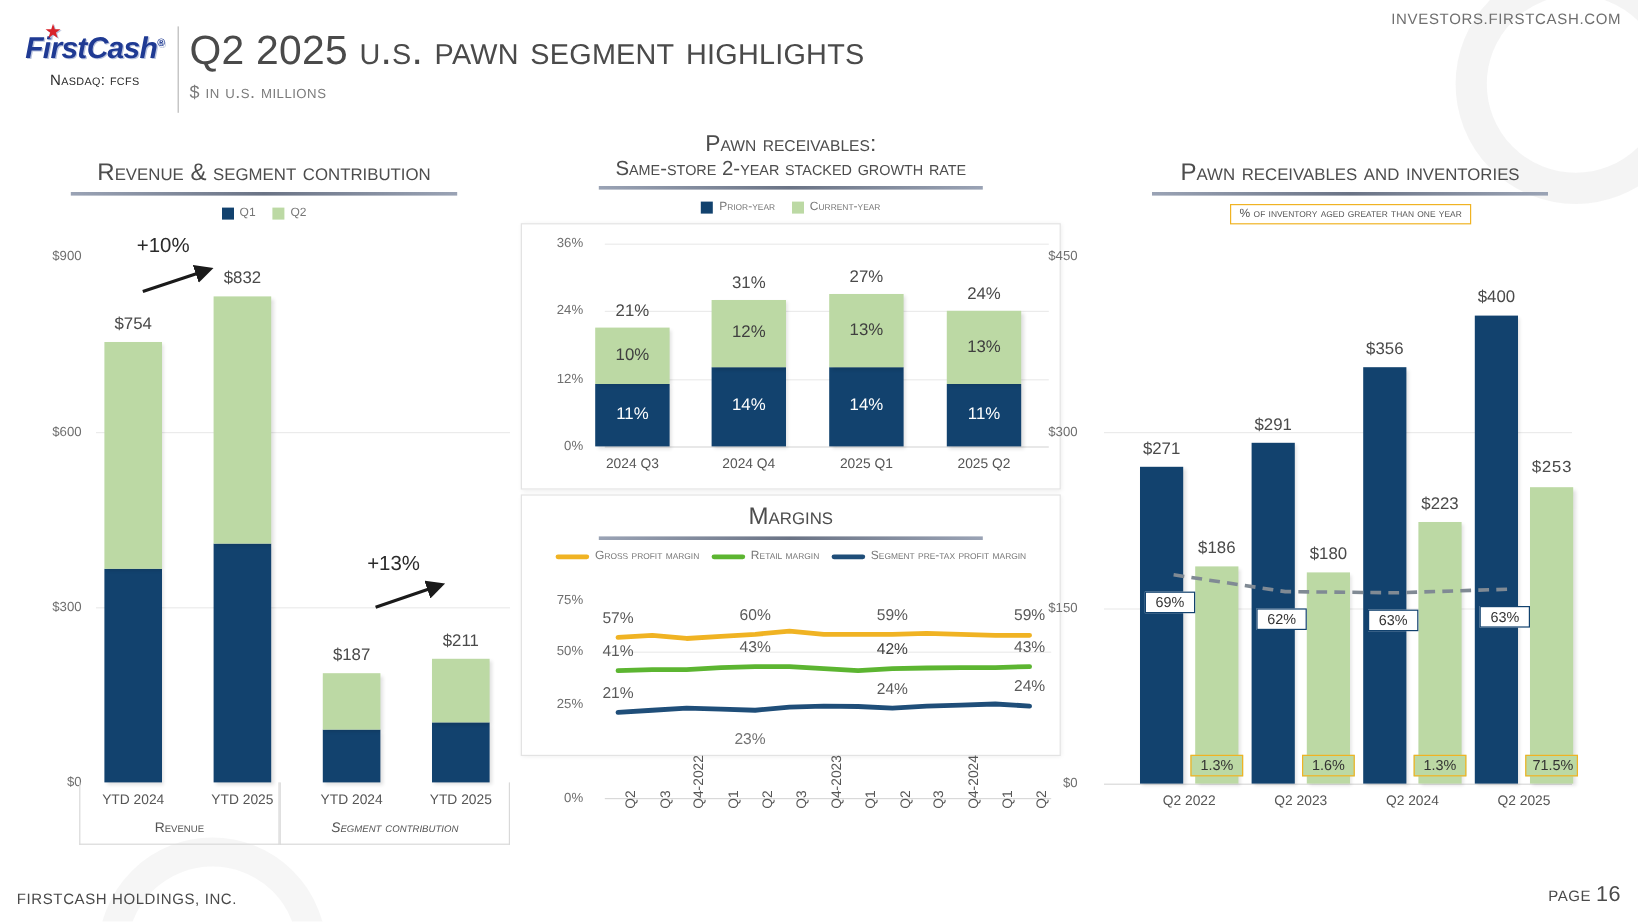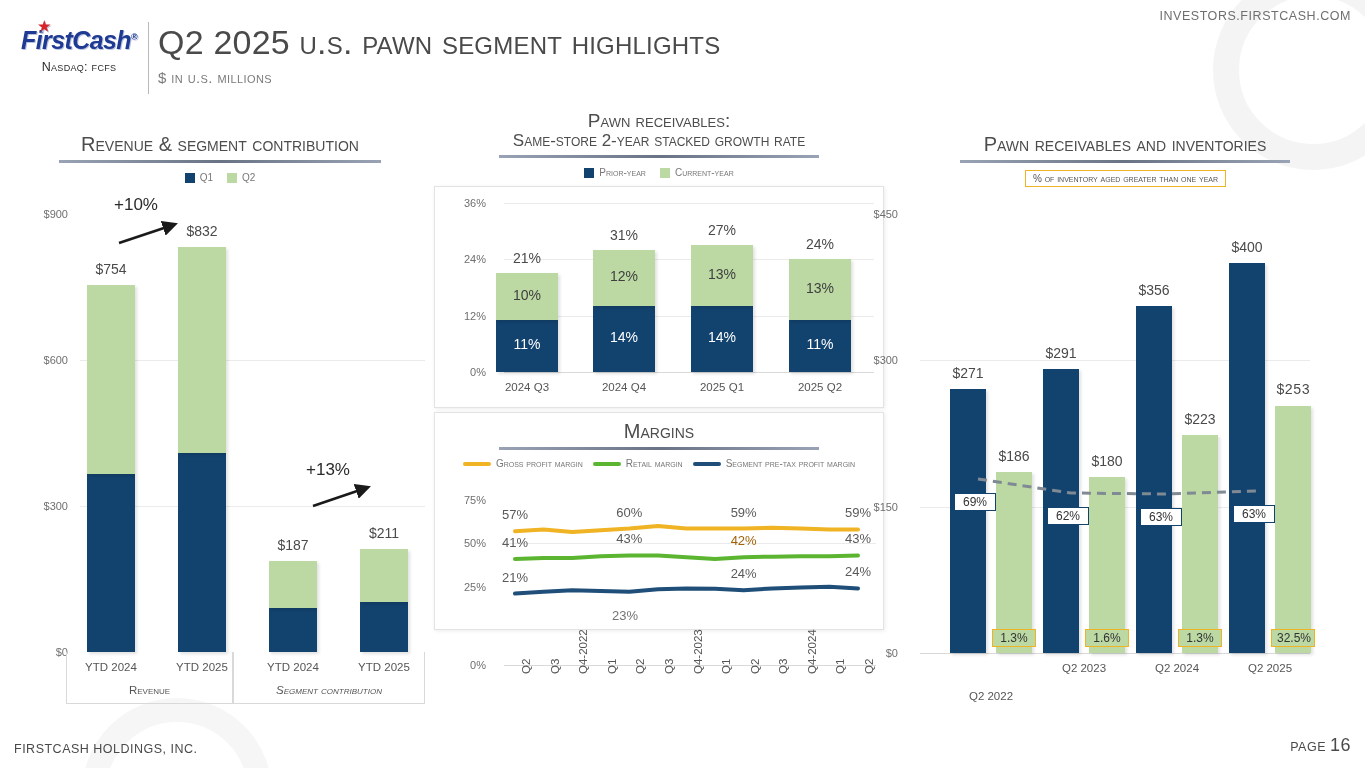--- a/index.html
+++ b/index.html
@@ -265,21 +265,21 @@
           <polyline points="81,111.2 109.58333333333333,109.46666666666667 138.16666666666666,112.06666666666668 166.75,110.33333333333333 195.33333333333331,108.6 223.91666666666669,106 252.5,108.6 281.08333333333337,108.6 309.66666666666663,108.6 338.25,107.73333333333333 366.83333333333337,108.6 395.41666666666663,109.46666666666667 424,109.46666666666667" fill="none" stroke="#f0b323" stroke-width="4" stroke-linejoin="round" stroke-linecap="round"></polyline>
           <polyline points="81,138.93333333333334 109.58333333333333,138.06666666666666 138.16666666666666,138.06666666666666 166.75,136.33333333333331 195.33333333333331,135.46666666666667 223.91666666666669,135.46666666666667 252.5,137.2 281.08333333333337,138.93333333333334 309.66666666666663,137.2 338.25,136.68 366.83333333333337,136.33333333333331 395.41666666666663,136.33333333333331 424,135.46666666666667" fill="none" stroke="#5cb531" stroke-width="4" stroke-linejoin="round" stroke-linecap="round"></polyline>
           <polyline points="81,173.6 109.58333333333333,171.86666666666667 138.16666666666666,170.13333333333333 166.75,171 195.33333333333331,171.86666666666667 223.91666666666669,169.26666666666665 252.5,168.4 281.08333333333337,168.74666666666667 309.66666666666663,170.13333333333333 338.25,168.4 366.83333333333337,167.53333333333333 395.41666666666663,166.66666666666669 424,168.4" fill="none" stroke="#1f4e79" stroke-width="4" stroke-linejoin="round" stroke-linecap="round"></polyline>
         </svg>
         <div class="dlabel" style="left:55px;top:87.2px;width:52px;font-size:13px;color:#5a5a5a;">57%</div>
         <div class="dlabel" style="left:169.33333333333331px;top:84.6px;width:52px;font-size:13px;color:#5a5a5a;">60%</div>
         <div class="dlabel" style="left:283.66666666666663px;top:84.6px;width:52px;font-size:13px;color:#5a5a5a;">59%</div>
         <div class="dlabel" style="left:398px;top:85.46666666666667px;width:52px;font-size:13px;color:#5a5a5a;">59%</div>
         <div class="dlabel" style="left:55px;top:114.93333333333334px;width:52px;font-size:13px;color:#5a5a5a;">41%</div>
         <div class="dlabel" style="left:169.33333333333331px;top:111.46666666666667px;width:52px;font-size:13px;color:#5a5a5a;">43%</div>
-        <div class="dlabel" style="left:283.66666666666663px;top:113.19999999999999px;width:52px;font-size:13px;color:#a16207;">42%</div>
+        <div class="dlabel" style="left:283.66666666666663px;top:113.19999999999999px;width:52px;font-size:13px;color:#404040;">42%</div>
         <div class="dlabel" style="left:398px;top:111.46666666666667px;width:52px;font-size:13px;color:#5a5a5a;">43%</div>
         <div class="dlabel" style="left:55px;top:149.6px;width:52px;font-size:13px;color:#5a5a5a;">21%</div>
         <div class="dlabel" style="left:165px;top:147.86666666666667px;width:52px;font-size:13px;color:#737373;margin-top:40px;">23%</div>
         <div class="dlabel" style="left:283.66666666666663px;top:146.13333333333333px;width:52px;font-size:13px;color:#5a5a5a;">24%</div>
         <div class="dlabel" style="left:398px;top:144.4px;width:52px;font-size:13px;color:#5a5a5a;">24%</div>
         <div class="vlabel" style="left:86px;top:254px;">Q2</div>
         <div class="vlabel" style="left:114.58333333333333px;top:254px;">Q3</div>
         <div class="vlabel" style="left:143.16666666666666px;top:254px;">Q4-2022</div>
         <div class="vlabel" style="left:171.75px;top:254px;">Q1</div>
         <div class="vlabel" style="left:200.33333333333331px;top:254px;">Q2</div>
@@ -305,40 +305,40 @@
         <div class="ytick" style="top:520px;left:-20px;width:28px;">$0</div>
         <div class="gridline" style="top:373.6666666666667px;left:30px;right:50px;"></div>
         <div class="ytick" style="top:373.6666666666667px;left:-20px;width:28px;">$150</div>
         <div class="gridline" style="top:227.33333333333337px;left:30px;right:50px;"></div>
         <div class="ytick" style="top:227.33333333333337px;left:-20px;width:28px;">$300</div>
         <div class="ytick" style="top:81px;left:-20px;width:28px;">$450</div>
         <div class="bar navy" style="left:60px;top:255.62444444444446px;width:36px;height:264.37555555555554px;"></div>
         <div class="bar green" style="left:106px;top:338.5466666666667px;width:36px;height:181.45333333333332px;"></div>
         <div class="dlabel" style="left:46px;top:231.62444444444446px;width:64px;">$271</div>
         <div class="dlabel" style="left:92px;top:314.5466666666667px;width:64px;">$186</div>
-        <div class="xtick" style="left:36px;top:529px;width:130px;margin-top:28px;">Q2 2022</div>
+        <div class="xtick" style="left:36px;top:529px;width:130px;">Q2 2022</div>
         <div class="gbox" style="left:102px;top:496px;width:44px;text-align:center;">1.3%</div>
         <div class="bar navy" style="left:153px;top:236.11333333333334px;width:36px;height:283.88666666666666px;"></div>
         <div class="bar green" style="left:199px;top:344.4px;width:36px;height:175.60000000000002px;"></div>
         <div class="dlabel" style="left:139px;top:212.11333333333334px;width:64px;">$291</div>
         <div class="dlabel" style="left:185px;top:320.4px;width:64px;">$180</div>
         <div class="xtick" style="left:129px;top:529px;width:130px;">Q2 2023</div>
         <div class="gbox" style="left:195px;top:496px;width:44px;text-align:center;">1.6%</div>
         <div class="bar navy" style="left:246px;top:172.70222222222225px;width:36px;height:347.29777777777775px;"></div>
         <div class="bar green" style="left:292px;top:302.4511111111111px;width:36px;height:217.54888888888888px;"></div>
         <div class="dlabel" style="left:232px;top:148.70222222222225px;width:64px;">$356</div>
         <div class="dlabel" style="left:278px;top:278.4511111111111px;width:64px;">$223</div>
         <div class="xtick" style="left:222px;top:529px;width:130px;">Q2 2024</div>
         <div class="gbox" style="left:288px;top:496px;width:44px;text-align:center;">1.3%</div>
         <div class="bar navy" style="left:339px;top:129.77777777777777px;width:36px;height:390.22222222222223px;"></div>
         <div class="bar green" style="left:385px;top:273.18444444444447px;width:36px;height:246.81555555555553px;"></div>
         <div class="dlabel" style="left:325px;top:105.77777777777777px;width:64px;">$400</div>
         <div class="dlabel" style="left:371px;top:249.18444444444447px;width:64px;font-family:Liberation Mono, monospace;">$253</div>
         <div class="xtick" style="left:315px;top:529px;width:130px;">Q2 2025</div>
-        <div class="gbox" style="left:381px;top:496px;width:44px;text-align:center;">32.5%</div>
+        <div class="gbox" style="left:381px;top:496px;width:44px;text-align:center;">71.5%</div>
         <svg style="position:absolute;left:0;top:0;width:470px;height:575px;">
           <polyline points="88,346 181,360 274,361 367,358" fill="none" stroke="#808a94" stroke-width="3" stroke-dasharray="9 6"></polyline>
         </svg>
         <div class="pbox" style="left:64px;top:360px;width:42px;text-align:center;">69%</div>
         <div class="pbox" style="left:157px;top:374px;width:42px;text-align:center;">62%</div>
         <div class="pbox" style="left:250px;top:375px;width:42px;text-align:center;">63%</div>
         <div class="pbox" style="left:343px;top:372px;width:42px;text-align:center;">63%</div>
       </div>
   </div>
 

